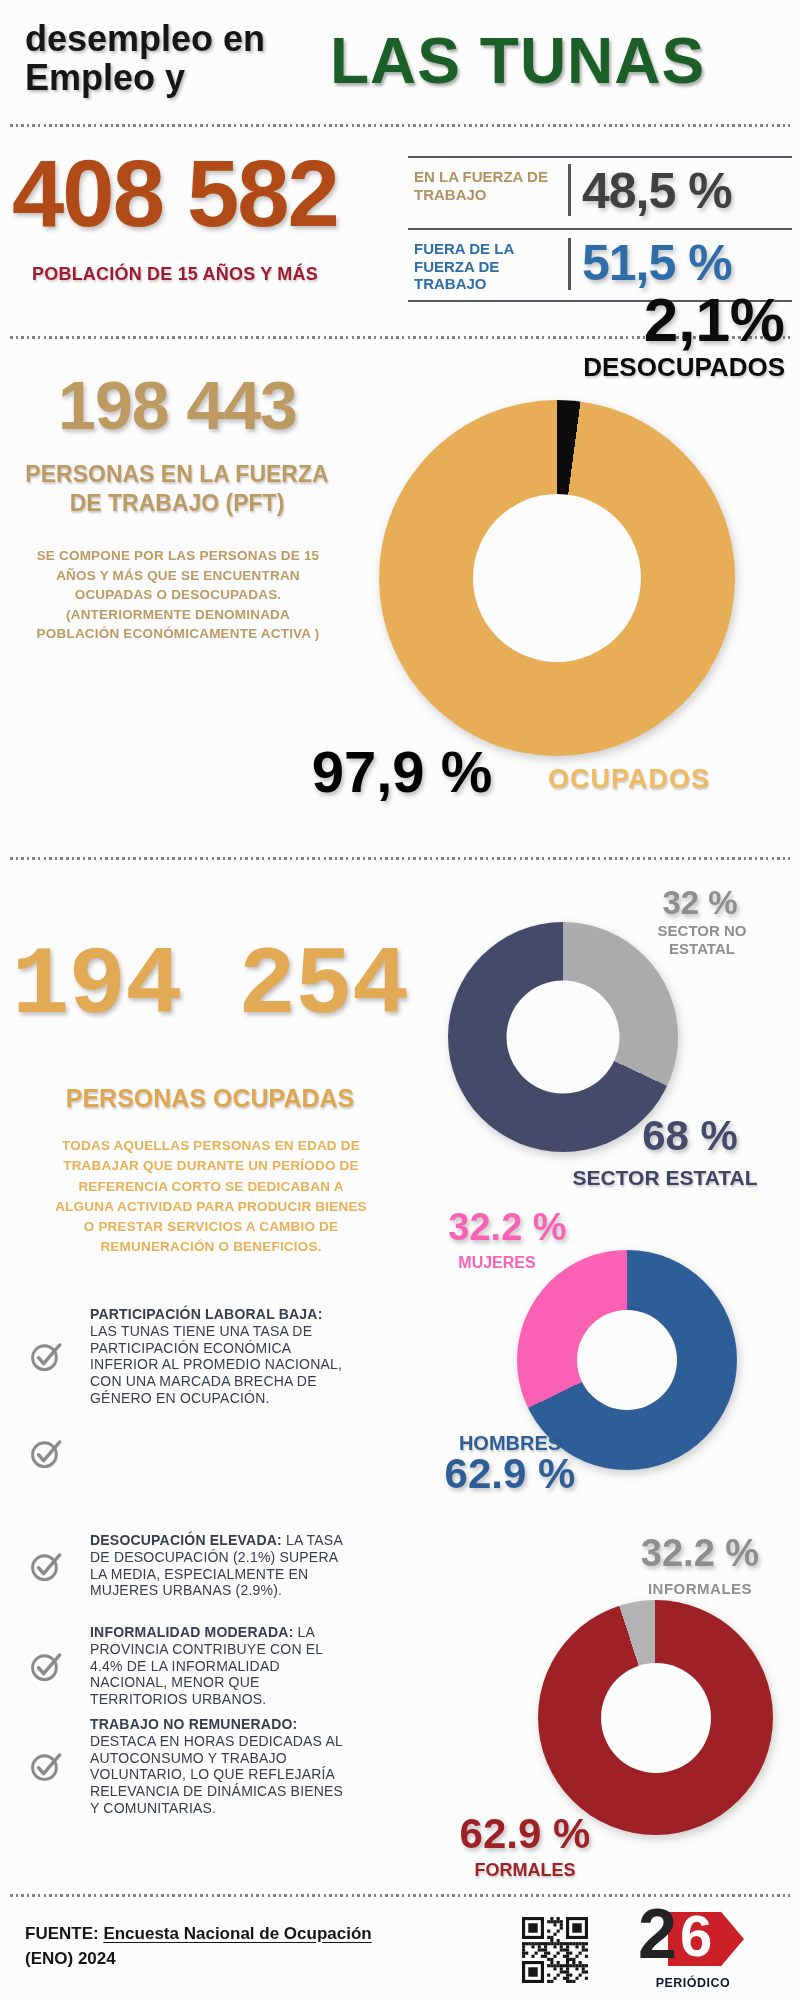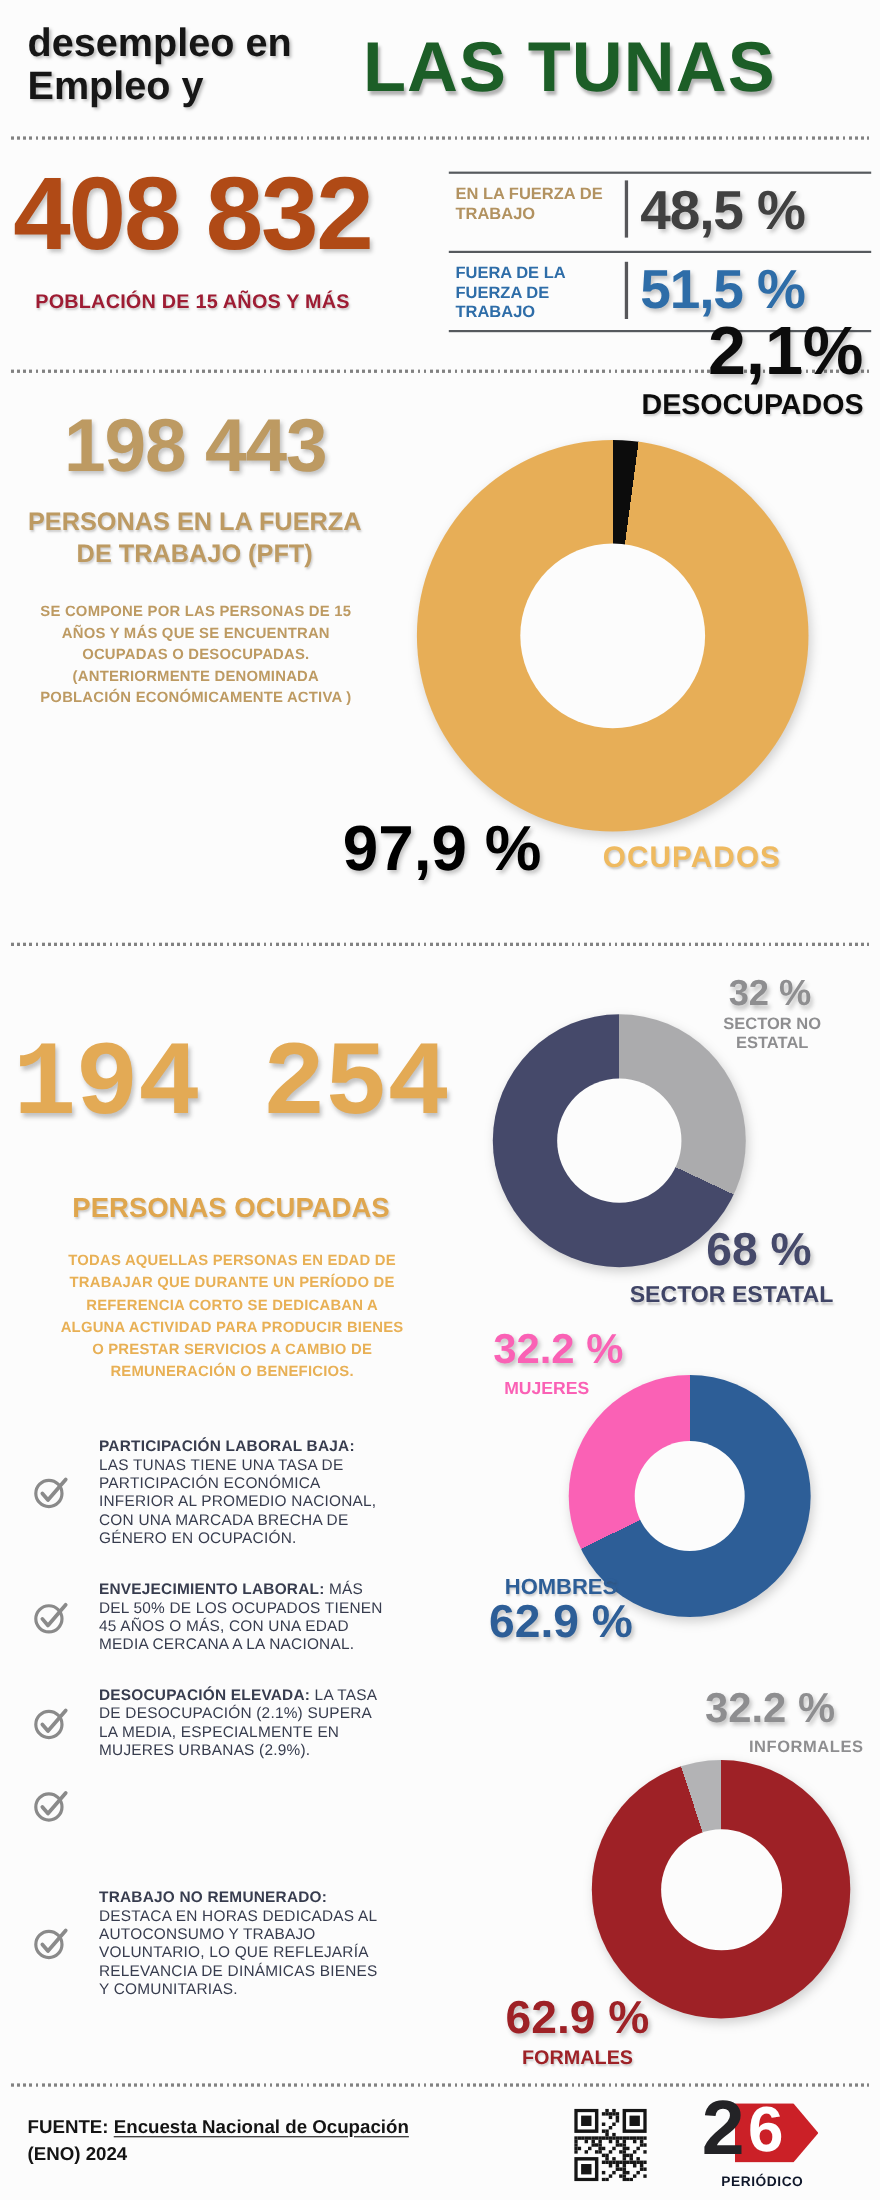--- a/index.html
+++ b/index.html
@@ -60,21 +60,21 @@
   .es-label{left:565px;top:1166px;width:200px;font-size:21px;color:#3f4466;font-weight:800;}
 
   .donut-genero{left:517px;top:1250px;width:220px;height:220px;--hole:100px;}
   .mu-pct{left:420px;top:1206px;width:175px;font-size:38px;color:#fa61b5;font-weight:800;}
   .mu-label{left:432px;top:1254px;width:130px;font-size:16px;color:#fa61b5;font-weight:800;}
   .ho-pct{left:420px;top:1450px;width:180px;font-size:42px;color:#2d5e97;font-weight:800;}
   .ho-label{left:440px;top:1432px;width:140px;font-size:20px;color:#2d5e97;font-weight:700;}
 
   .donut-formal{left:538px;top:1600px;width:235px;height:235px;--hole:110px;}
   .in-pct{left:610px;top:1532px;width:180px;font-size:38px;color:#8e8e90;font-weight:800;}
-  .in-label{left:615px;top:1580px;width:170px;font-size:15px;color:#8e8e90;font-weight:800;letter-spacing:.5px;text-align:right;}
+  .in-label{left:615px;top:1580px;width:170px;font-size:15px;color:#8e8e90;font-weight:800;letter-spacing:.5px;}
   .fo-pct{left:430px;top:1810px;width:190px;font-size:42px;color:#9e2126;font-weight:800;}
   .fo-label{left:445px;top:1860px;width:160px;font-size:18px;color:#9e2126;font-weight:800;}
 
   
   .finding{position:absolute;left:30px;width:320px;display:flex;align-items:center;}
   .finding .icon{flex:0 0 34px;width:34px;height:34px;margin-right:26px;}
   .finding p{margin:0;font-size:14px;line-height:1.2;color:#373c4e;letter-spacing:.2px;font-weight:400;}
   .finding p b{font-weight:800;}
   .f1{top:1306px;} .f2{top:1436px;} .f3{top:1532px;} .f4{top:1624px;} .f5{top:1716px;}
 
@@ -93,21 +93,21 @@
 </head>
 <body>
 
 <div class="abs title-left">
   <div>desempleo en</div>
   <div>Empleo y</div>
 </div>
 <div class="abs region">LAS TUNAS</div>
 <div class="dots" style="top:124px;"></div>
 
-<div class="abs pop-value ctr sh">408 832</div>
+<div class="abs pop-value ctr sh">408 582</div>
 <div class="abs pop-label ctr shl">POBLACIÓN DE 15 AÑOS Y MÁS</div>
 
 <div class="stat-line" style="top:156px;"></div>
 <div class="abs stat-label tan" style="left:414px;top:168px;">EN LA FUERZA DE TRABAJO</div>
 <div class="stat-divider" style="top:164px;"></div>
 <div class="abs stat-value tanv sh" style="top:162px;">48,5 %</div>
 <div class="stat-line" style="top:228px;"></div>
 <div class="abs stat-label blue" style="left:414px;top:240px;">FUERA DE LA FUERZA DE TRABAJO</div>
 <div class="stat-divider" style="top:238px;"></div>
 <div class="abs stat-value blue sh" style="top:234px;">51,5 %</div>
@@ -158,38 +158,38 @@
   </span>
   <p><b>PARTICIPACIÓN LABORAL BAJA:</b> <span>LAS TUNAS TIENE UNA TASA DE PARTICIPACIÓN ECONÓMICA INFERIOR AL PROMEDIO NACIONAL, CON UNA MARCADA BRECHA DE GÉNERO EN OCUPACIÓN.</span></p>
 </div>
 <div class="finding f2">
   <span class="icon">
     <svg viewBox="0 0 40 40" width="34" height="34">
         <circle cx="17" cy="22" r="14" fill="none" stroke="#8a8a8a" stroke-width="3.4"></circle>
         <path d="M10 22 L16 29 L35 7" fill="none" stroke="#8a8a8a" stroke-width="4" stroke-linecap="round" stroke-linejoin="round"></path>
       </svg>
   </span>
-  <p><b>ENVEJECIMIENTO LABORAL:</b> <span>MÁS DEL 50% DE LOS OCUPADOS TIENEN 45 AÑOS O MÁS, CON UNA EDAD MEDIA CERCANA A LA NACIONAL.</span></p>
 </div>
 <div class="finding f3">
   <span class="icon">
     <svg viewBox="0 0 40 40" width="34" height="34">
         <circle cx="17" cy="22" r="14" fill="none" stroke="#8a8a8a" stroke-width="3.4"></circle>
         <path d="M10 22 L16 29 L35 7" fill="none" stroke="#8a8a8a" stroke-width="4" stroke-linecap="round" stroke-linejoin="round"></path>
       </svg>
   </span>
   <p><b>DESOCUPACIÓN ELEVADA:</b> <span>LA TASA DE DESOCUPACIÓN (2.1%) SUPERA LA MEDIA, ESPECIALMENTE EN MUJERES URBANAS (2.9%).</span></p>
 </div>
 <div class="finding f4">
   <span class="icon">
     <svg viewBox="0 0 40 40" width="34" height="34">
         <circle cx="17" cy="22" r="14" fill="none" stroke="#8a8a8a" stroke-width="3.4"></circle>
         <path d="M10 22 L16 29 L35 7" fill="none" stroke="#8a8a8a" stroke-width="4" stroke-linecap="round" stroke-linejoin="round"></path>
       </svg>
   </span>
+  <p><b>INFORMALIDAD MODERADA:</b> <span>LA PROVINCIA CONTRIBUYE CON EL 4.4% DE LA INFORMALIDAD NACIONAL, MENOR QUE TERRITORIOS URBANOS.</span></p>
 </div>
 <div class="finding f5">
   <span class="icon">
     <svg viewBox="0 0 40 40" width="34" height="34">
         <circle cx="17" cy="22" r="14" fill="none" stroke="#8a8a8a" stroke-width="3.4"></circle>
         <path d="M10 22 L16 29 L35 7" fill="none" stroke="#8a8a8a" stroke-width="4" stroke-linecap="round" stroke-linejoin="round"></path>
       </svg>
   </span>
   <p><b>TRABAJO NO REMUNERADO:</b> <span>DESTACA EN HORAS DEDICADAS AL AUTOCONSUMO Y TRABAJO VOLUNTARIO, LO QUE REFLEJARÍA RELEVANCIA DE DINÁMICAS BIENES Y COMUNITARIAS.</span></p>
 </div>

